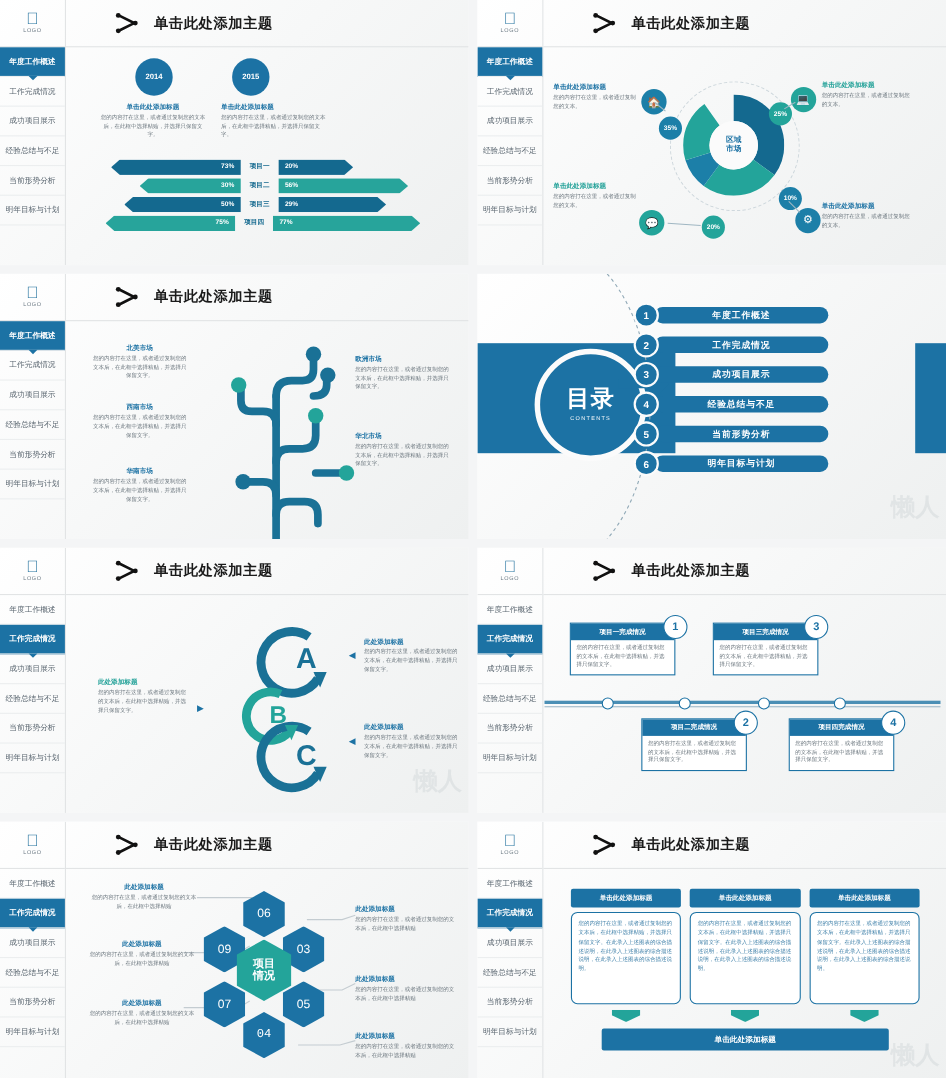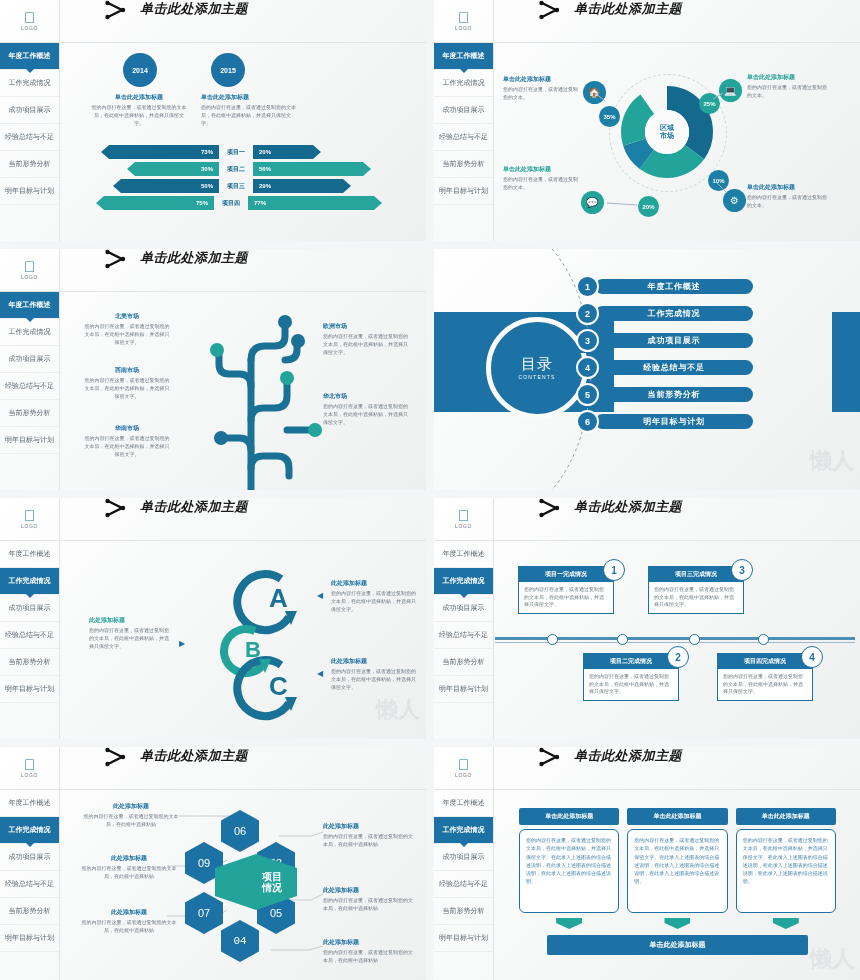--- a/index.html
+++ b/index.html
@@ -44,23 +44,22 @@
   }
   .nav-item.active{background:#1c72a4;color:#fff;font-weight:bold;}
   .nav-item.active:after{
     content:"";position:absolute;bottom:-4px;left:50%;transform:translateX(-50%);
     border-left:4px solid transparent;border-right:4px solid transparent;
     border-top:4px solid #1c72a4;
   }
   
   .head{
     position:absolute;left:60px;top:0;right:0;height:42px;
-    display:flex;
+    display:flex;align-items:center;
     border-bottom:1px solid #e2e4e5;
-    font-style:italic;
   }
   .head-icon{width:26px;height:20px;margin-left:44px;}
   .head-title{
     font-size:13px;font-weight:bold;color:#1b1b1b;margin-left:10px;letter-spacing:.5px;
   }
   .body-area{position:absolute;left:61px;top:43px;right:0;bottom:0;}
   
   .blk-title{font-size:6px;font-weight:bold;color:#1c72a4;margin-bottom:2px;}
   .blk-title.teal{color:#22a198;}
   .blk-body{font-size:5px;color:#6a757d;line-height:1.55;}
@@ -97,21 +96,21 @@
     display:flex;align-items:center;justify-content:center;color:#fff;font-size:10px;
   }
   
   .toc-band{position:absolute;left:0;top:63px;width:180px;height:100px;background:#1c72a4;}
   .toc-band2{position:absolute;right:0;top:63px;width:28px;height:100px;background:#1c72a4;}
   .toc-circle{
     position:absolute;left:52px;top:68px;width:92px;height:92px;border-radius:50%;
     background:#1c72a4;border:5px solid #fbfbfb;
     display:flex;flex-direction:column;align-items:center;justify-content:center;color:#fff;
   }
-  .toc-cn{font-size:15px;font-weight:normal;line-height:1.05;letter-spacing:1px;}
+  .toc-cn{font-size:21px;font-weight:bold;line-height:1.05;letter-spacing:1px;}
   .toc-en{font-size:5px;letter-spacing:1.2px;margin-top:3px;}
   .toc-row{display:flex;align-items:center;margin-bottom:4px;}
   .toc-num{
     width:19px;height:19px;border-radius:50%;background:#1c72a4;color:#fff;
     display:flex;align-items:center;justify-content:center;font-size:9px;font-weight:bold;
     border:2px solid #fbfbfb;z-index:2;
   }
   .toc-pill{
     height:15px;width:158px;border-radius:8px;background:#1c72a4;color:#fff;
     display:flex;align-items:center;justify-content:center;font-size:8px;font-weight:bold;
@@ -131,21 +130,21 @@
   .tl-dot{
     position:absolute;width:9px;height:9px;border-radius:50%;background:#fff;border:1.5px solid #1c72a4;
   }
   
   .hex{
     width:38px;height:42px;position:absolute;
     clip-path:polygon(50% 0,100% 25%,100% 75%,50% 100%,0 75%,0 25%);
     display:flex;align-items:center;justify-content:center;
     color:#fff;font-size:11px;background:#1c72a4;
   }
-  .hex.center{width:50px;height:56px;background:#23a49a;font-size:10px;font-weight:bold;padding-left:32px;}
+  .hex.center{width:50px;height:56px;background:#23a49a;font-size:10px;font-weight:bold;}
   
   .col-head{
     background:#1c72a4;color:#fff;font-size:6px;font-weight:bold;text-align:center;
     padding:4px 0;border-radius:2px;
   }
   .col-body{
     border:1px solid #1c72a4;border-radius:6px;background:#fff;
     font-size:5px;color:#3d7fa8;line-height:1.65;padding:6px 6px;margin-top:4px;height:84px;box-sizing:border-box;
   }
   .chev{

